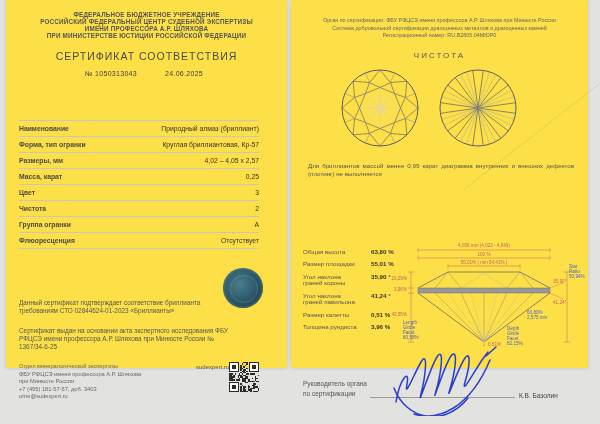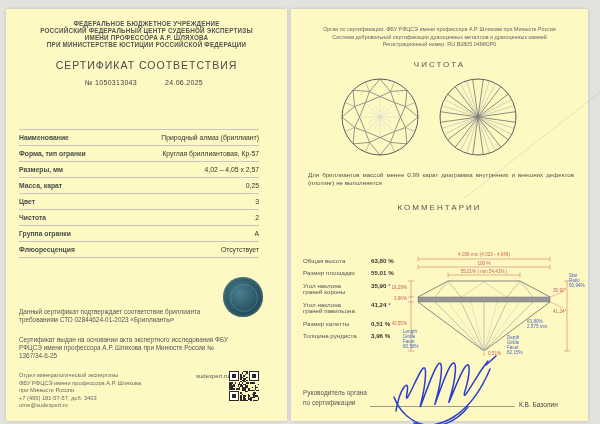--- a/index.html
+++ b/index.html
@@ -1,18 +1,18 @@
 <!DOCTYPE html>
 <html style="--red: #c4635e; --blue: #4a66c0; --ink: #2b3ec9; --seal: #2d5a69;"><head>
 <meta charset="utf-8">
 <style>
   html,body{margin:0;padding:0;}
   .scan{position:relative;width:600px;height:424px;background:#e2e2df;overflow:hidden;
         font-family:"Liberation Sans","DejaVu Sans",sans-serif;color:#444;}
-  .page{position:absolute;top:9px;height:412px;background:#fef9c3;box-shadow:0 0 3px rgba(0,0,0,.16);}
+  .page{position:absolute;top:0;height:368px;background:#fde047;box-shadow:0 0 3px rgba(0,0,0,.16);}
   .abs{position:absolute;}
   
   .org-line{width:100%;text-align:center;font-size:6.3px;font-weight:bold;color:#555;letter-spacing:.2px;}
   .cert-title{width:100%;text-align:center;font-size:10.5px;letter-spacing:1px;color:#4a4a4a;}
   .cert-meta{font-size:7px;color:#3f3f3f;letter-spacing:.3px;}
   .attr-table{left:13px;top:120px;width:240px;}
   .attr-row{display:flex;justify-content:space-between;align-items:center;height:15px;
             border-top:1px solid #c6c6c3;font-size:6.8px;}
   .attr-row:last-child{border-bottom:1px solid #c6c6c3;}
   .attr-label{font-weight:bold;color:#4a4a4a;}
@@ -358,21 +358,20 @@
         <line x1="181.71" y1="83.63" x2="192.29" y2="83.63" stroke="#8f8f8f" stroke-width="0.5"></line>
         <line x1="187" y1="46" x2="209.87" y2="76.35" stroke="#5f5f5f" stroke-width="0.7"></line>
         <line x1="187" y1="46" x2="217.35" y2="68.87" stroke="#5f5f5f" stroke-width="0.7"></line>
         <line x1="187" y1="46" x2="220.71" y2="63.55" stroke="#a5a5a5" stroke-width="0.5"></line>
         <line x1="187" y1="46" x2="223.24" y2="57.43" stroke="#a5a5a5" stroke-width="0.5"></line>
         <line x1="209.87" y1="76.35" x2="217.35" y2="68.87" stroke="#8f8f8f" stroke-width="0.5"></line>
       </svg>
 
     <p class="abs note" style="top:162px;">Для бриллиантов массой менее 0,99 карат диаграмма внутренних и внешних дефектов (плотинг) не выполняется</p>
 
-    <div class="abs section-heading" style="top:194px;">КОММЕНТАРИИ</div>
 
     <div class="abs prop-table">
       <div class="prow">
         <span class="plabel">Общая высота</span>
         <span class="pvalue">63,80 %</span>
       </div>
       <div class="prow">
         <span class="plabel">Размер площадки</span>
         <span class="pvalue">55,01 %</span>
       </div>

